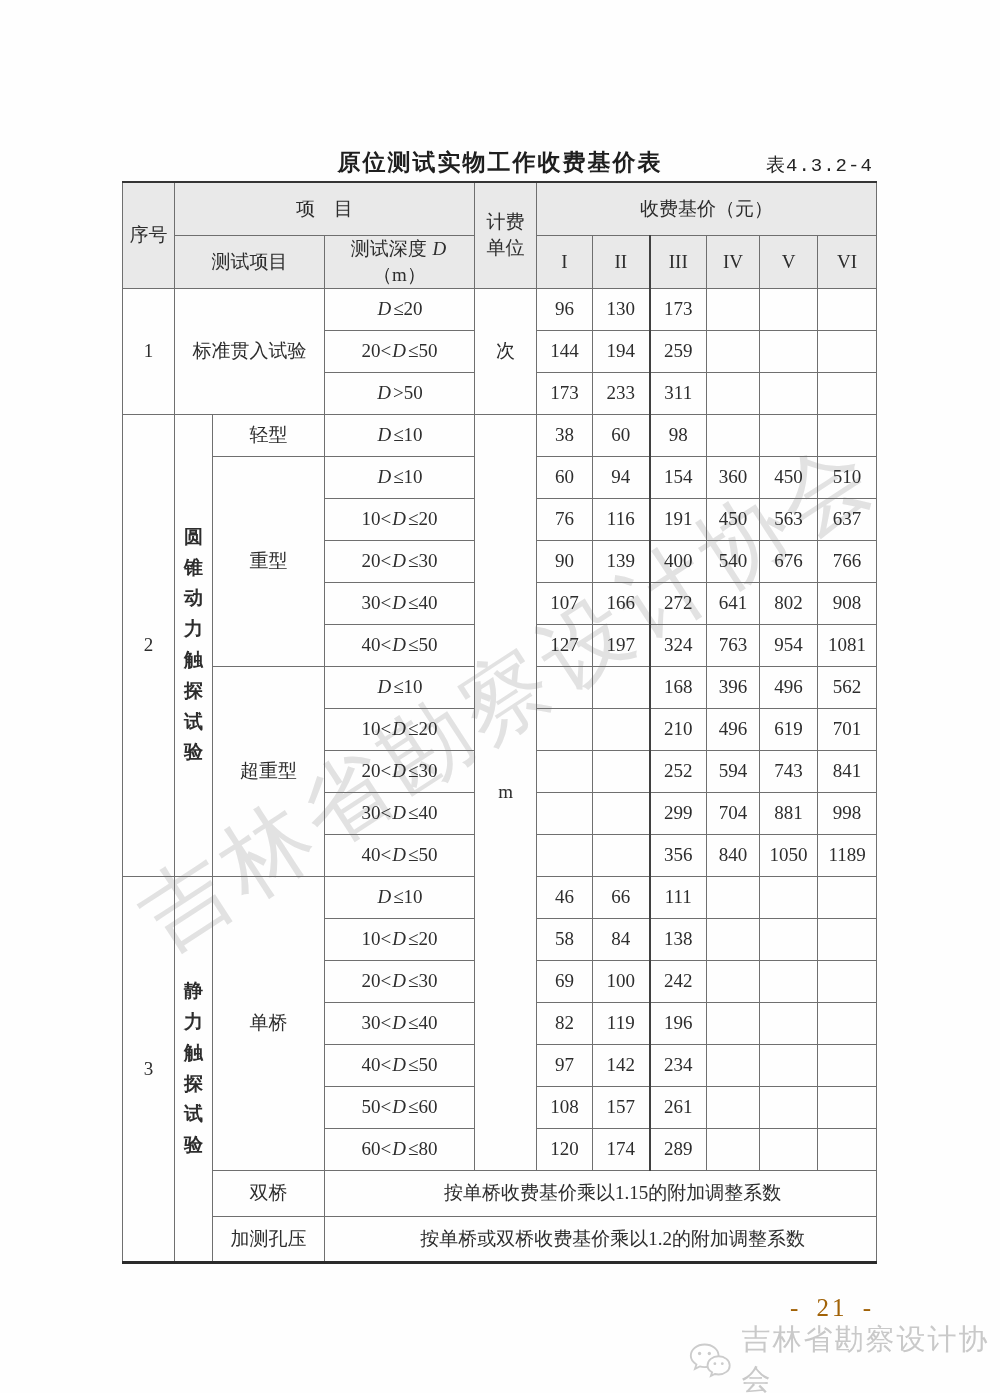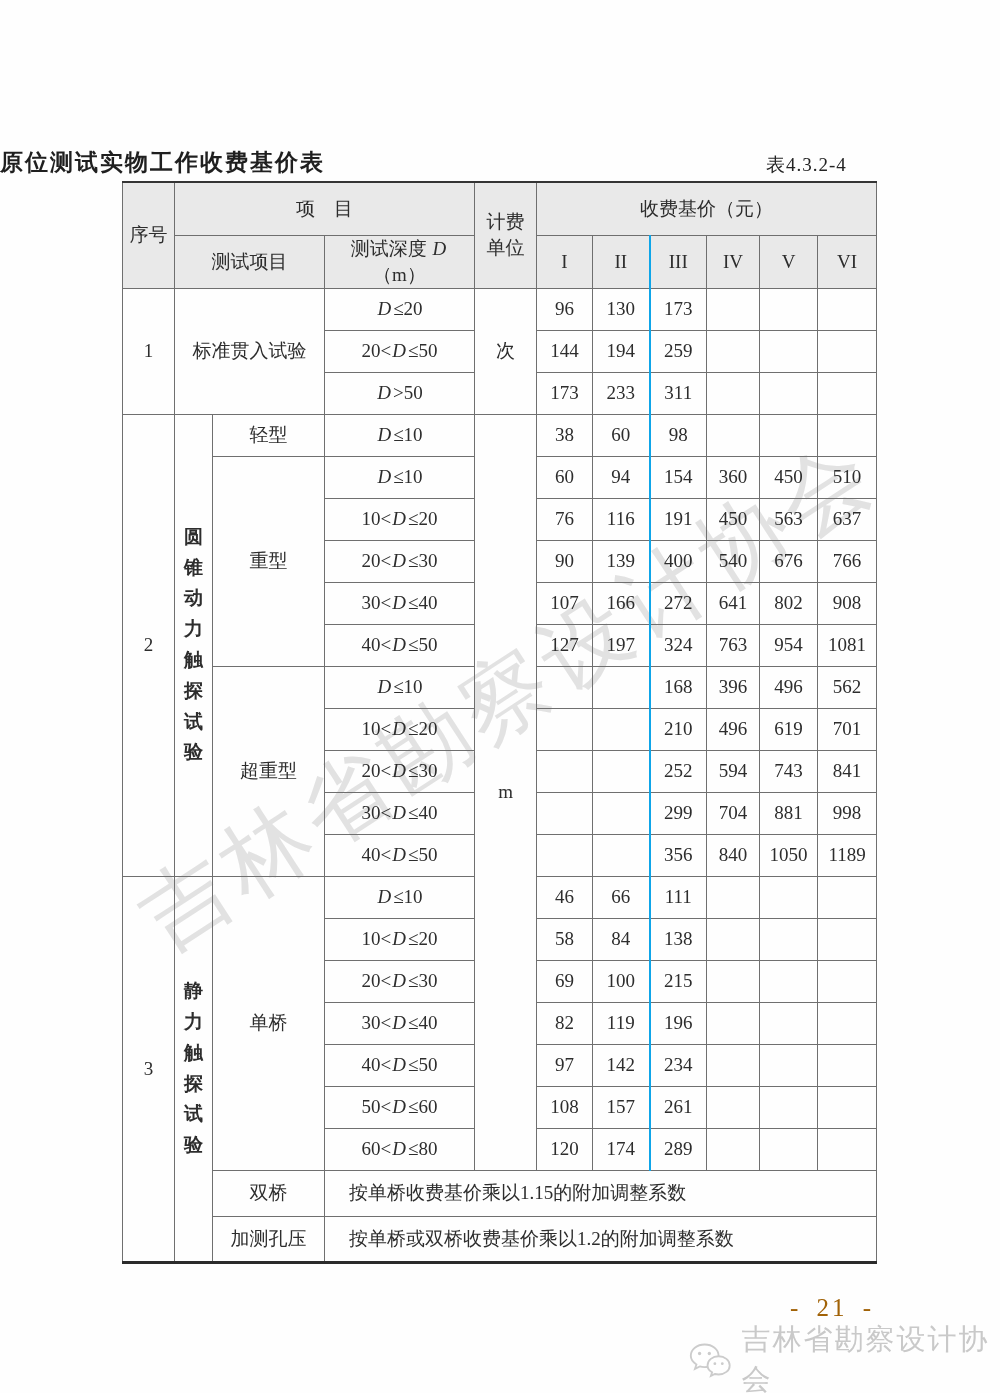--- a/index.html
+++ b/index.html
@@ -3,26 +3,26 @@
 <meta charset="utf-8">
 <style>
   html,body{margin:0;padding:0;}
   body{
     width:1000px;height:1393px;position:relative;background:#fefefe;
     font-family:"Liberation Serif","DejaVu Serif",serif;color:#2d2d2d;
     overflow:hidden;
   }
   
   .doc-title{
-    position:absolute;left:0;top:147px;width:1000px;text-align:left;
+    position:absolute;left:0;top:147px;width:1000px;text-align:center;
     font-family:"Liberation Sans","DejaVu Sans",sans-serif;
     font-weight:700;font-size:23px;letter-spacing:2px;color:#1f1f1f;
   }
   .table-no{
-    position:absolute;left:766px;top:152px;font-size:19px;color:#242424;letter-spacing:1px;
+    position:absolute;left:766px;top:152px;font-size:19px;color:#242424;letter-spacing:1px;font-family:Liberation Mono, monospace;
   }
   
   .watermark{
     position:absolute;left:150px;top:880px;height:96px;line-height:96px;
     transform:rotate(-33deg);transform-origin:0 50%;
     font-size:88px;letter-spacing:7px;color:#e2e2e2;white-space:nowrap;
     z-index:1;pointer-events:none;font-family:"Liberation Serif","DejaVu Serif",serif;
   }
   
   .tbl-wrap{position:absolute;left:122px;top:181px;z-index:2;}
@@ -33,26 +33,26 @@
   }
   th,td{
     border:1px solid #6f6f6f;text-align:center;vertical-align:middle;
     font-weight:normal;font-size:19px;padding:0;overflow:hidden;color:#2d2d2d;
   }
   thead th{background:#e9e9e9;}
   thead tr.h1{height:53px;}
   thead tr.h2{height:44px;}
   tbody tr{height:42px;background:transparent;}
   tbody tr.tall{height:46px;margin-left:24px;}
-  .db{border-left:2px solid #0ea5e9;}
+  .db{border-left:2px solid #404040;}
   .vlabel div{width:1.15em;margin:12px auto;word-break:break-all;line-height:1.62;font-weight:bold;}
   .unitwrap{width:2.4em;margin:16px auto;line-height:1.4;}
   .dv{font-style:italic;padding:0 2px 0 1px;}
   .depth{font-size:19px;}
-  .note{text-align:left;padding-left:24px;}
+  .note{text-align:center;padding-left:24px;}
   
   .page-no{
     position:absolute;left:790px;top:1294px;font-size:25px;color:#a16207;
     letter-spacing:3px;word-spacing:6px;
   }
   .brand{
     position:absolute;left:688px;top:1320px;display:flex;align-items:center;gap:9px;
     color:#c9c9c9;z-index:2;
   }
   .brand-text{
@@ -267,21 +267,21 @@
       <td>84</td>
       <td class="db">138</td>
       <td></td>
       <td></td>
       <td></td>
     </tr>
     <tr>
       <td class="depth"><span>20&lt;</span><i class="dv">D</i><span>≤30</span></td>
       <td>69</td>
       <td>100</td>
-      <td class="db">215</td>
+      <td class="db">242</td>
       <td></td>
       <td></td>
       <td></td>
     </tr>
     <tr>
       <td class="depth"><span>30&lt;</span><i class="dv">D</i><span>≤40</span></td>
       <td>82</td>
       <td>119</td>
       <td class="db">196</td>
       <td></td>

